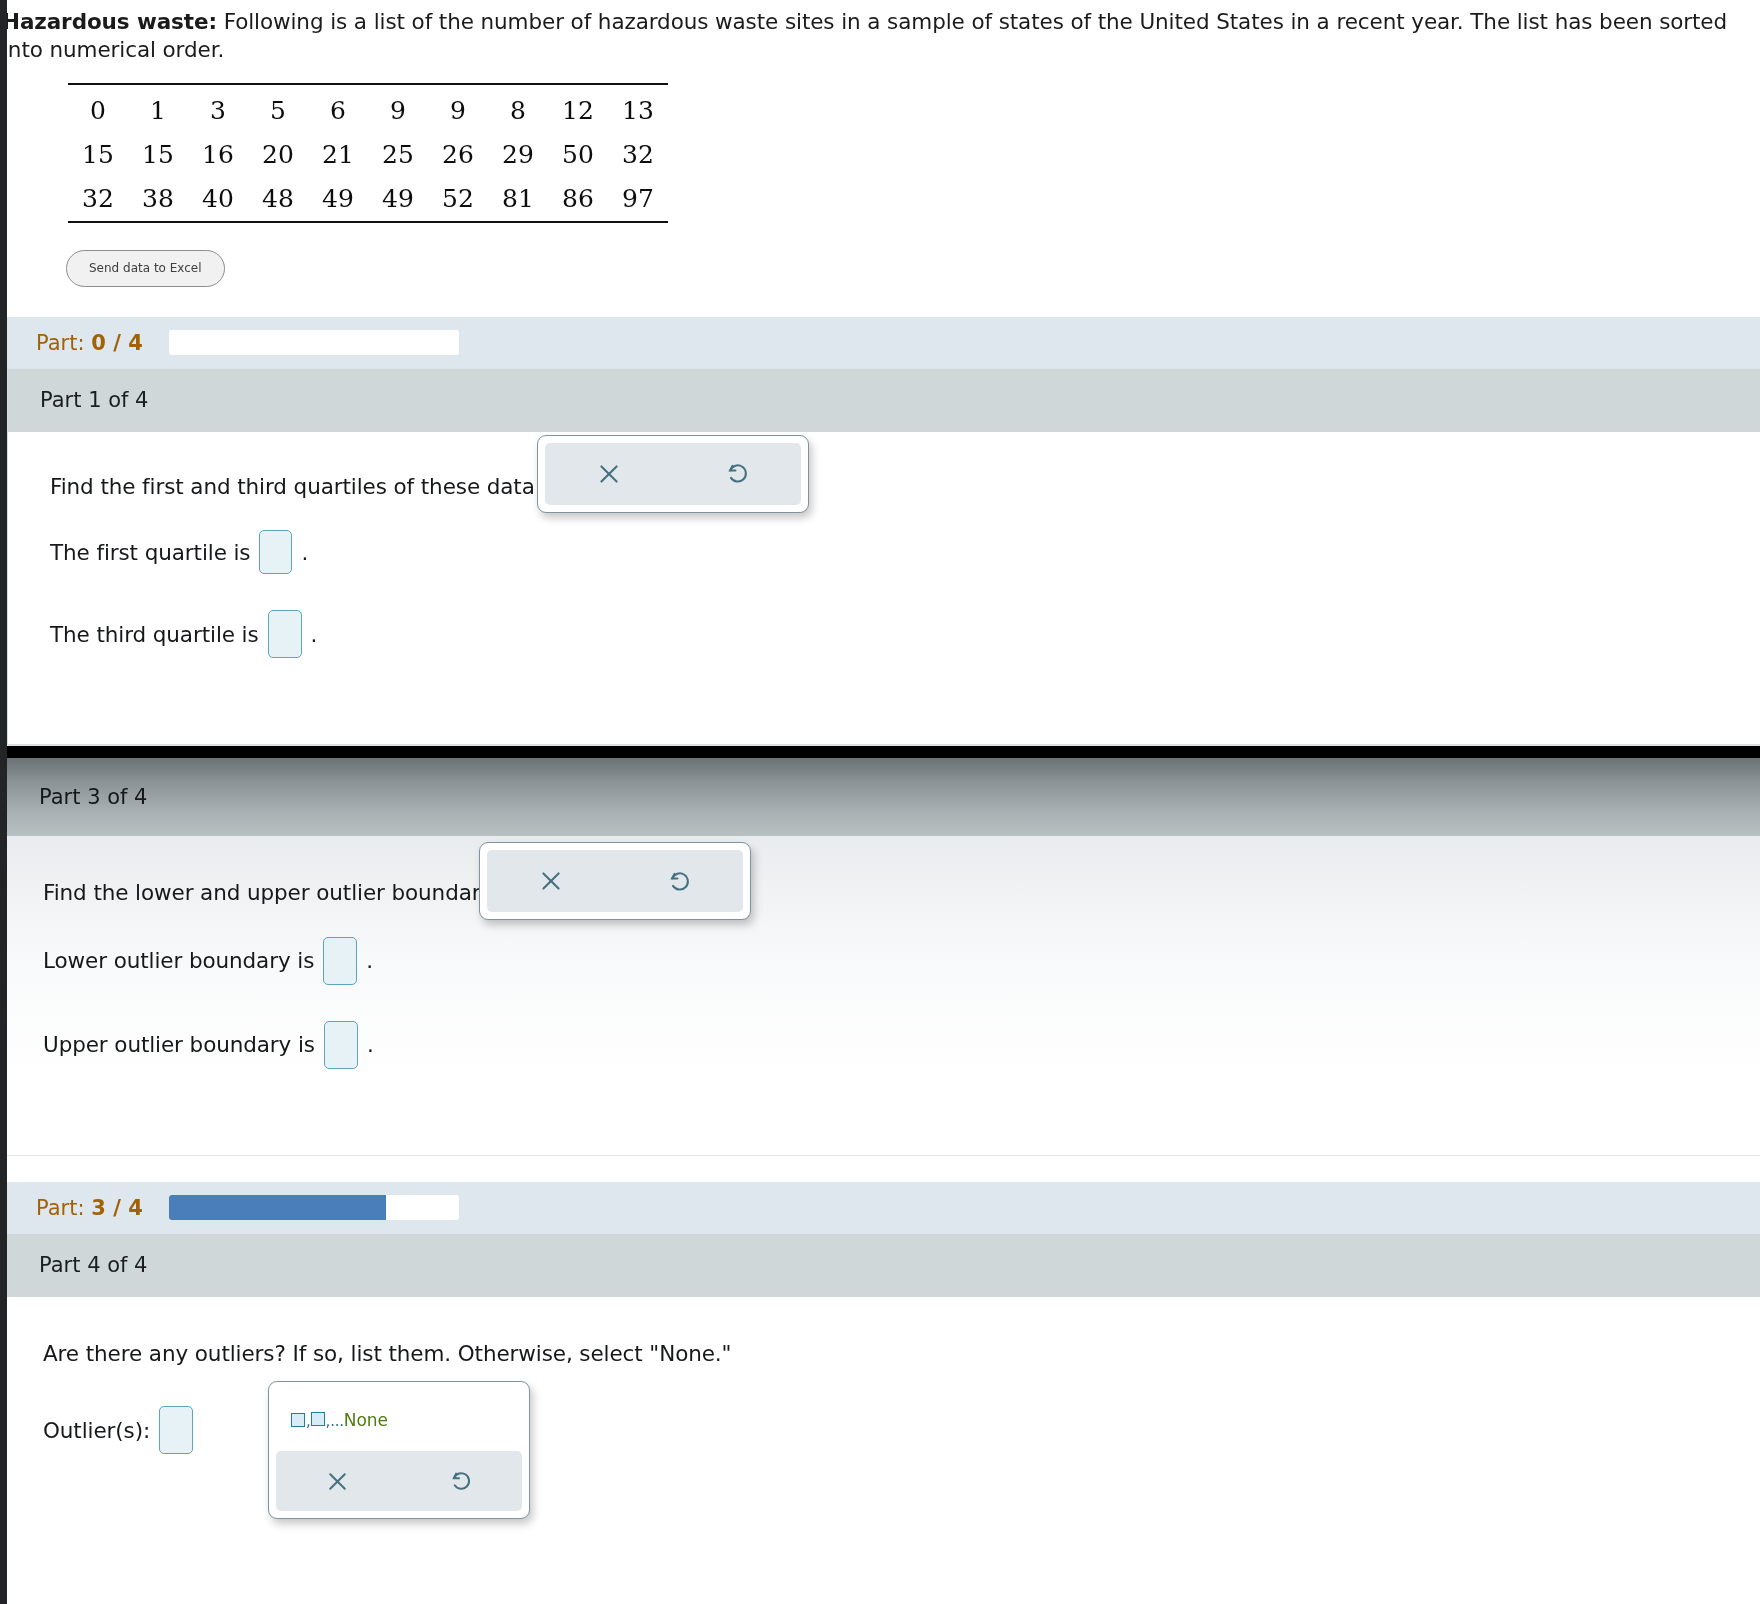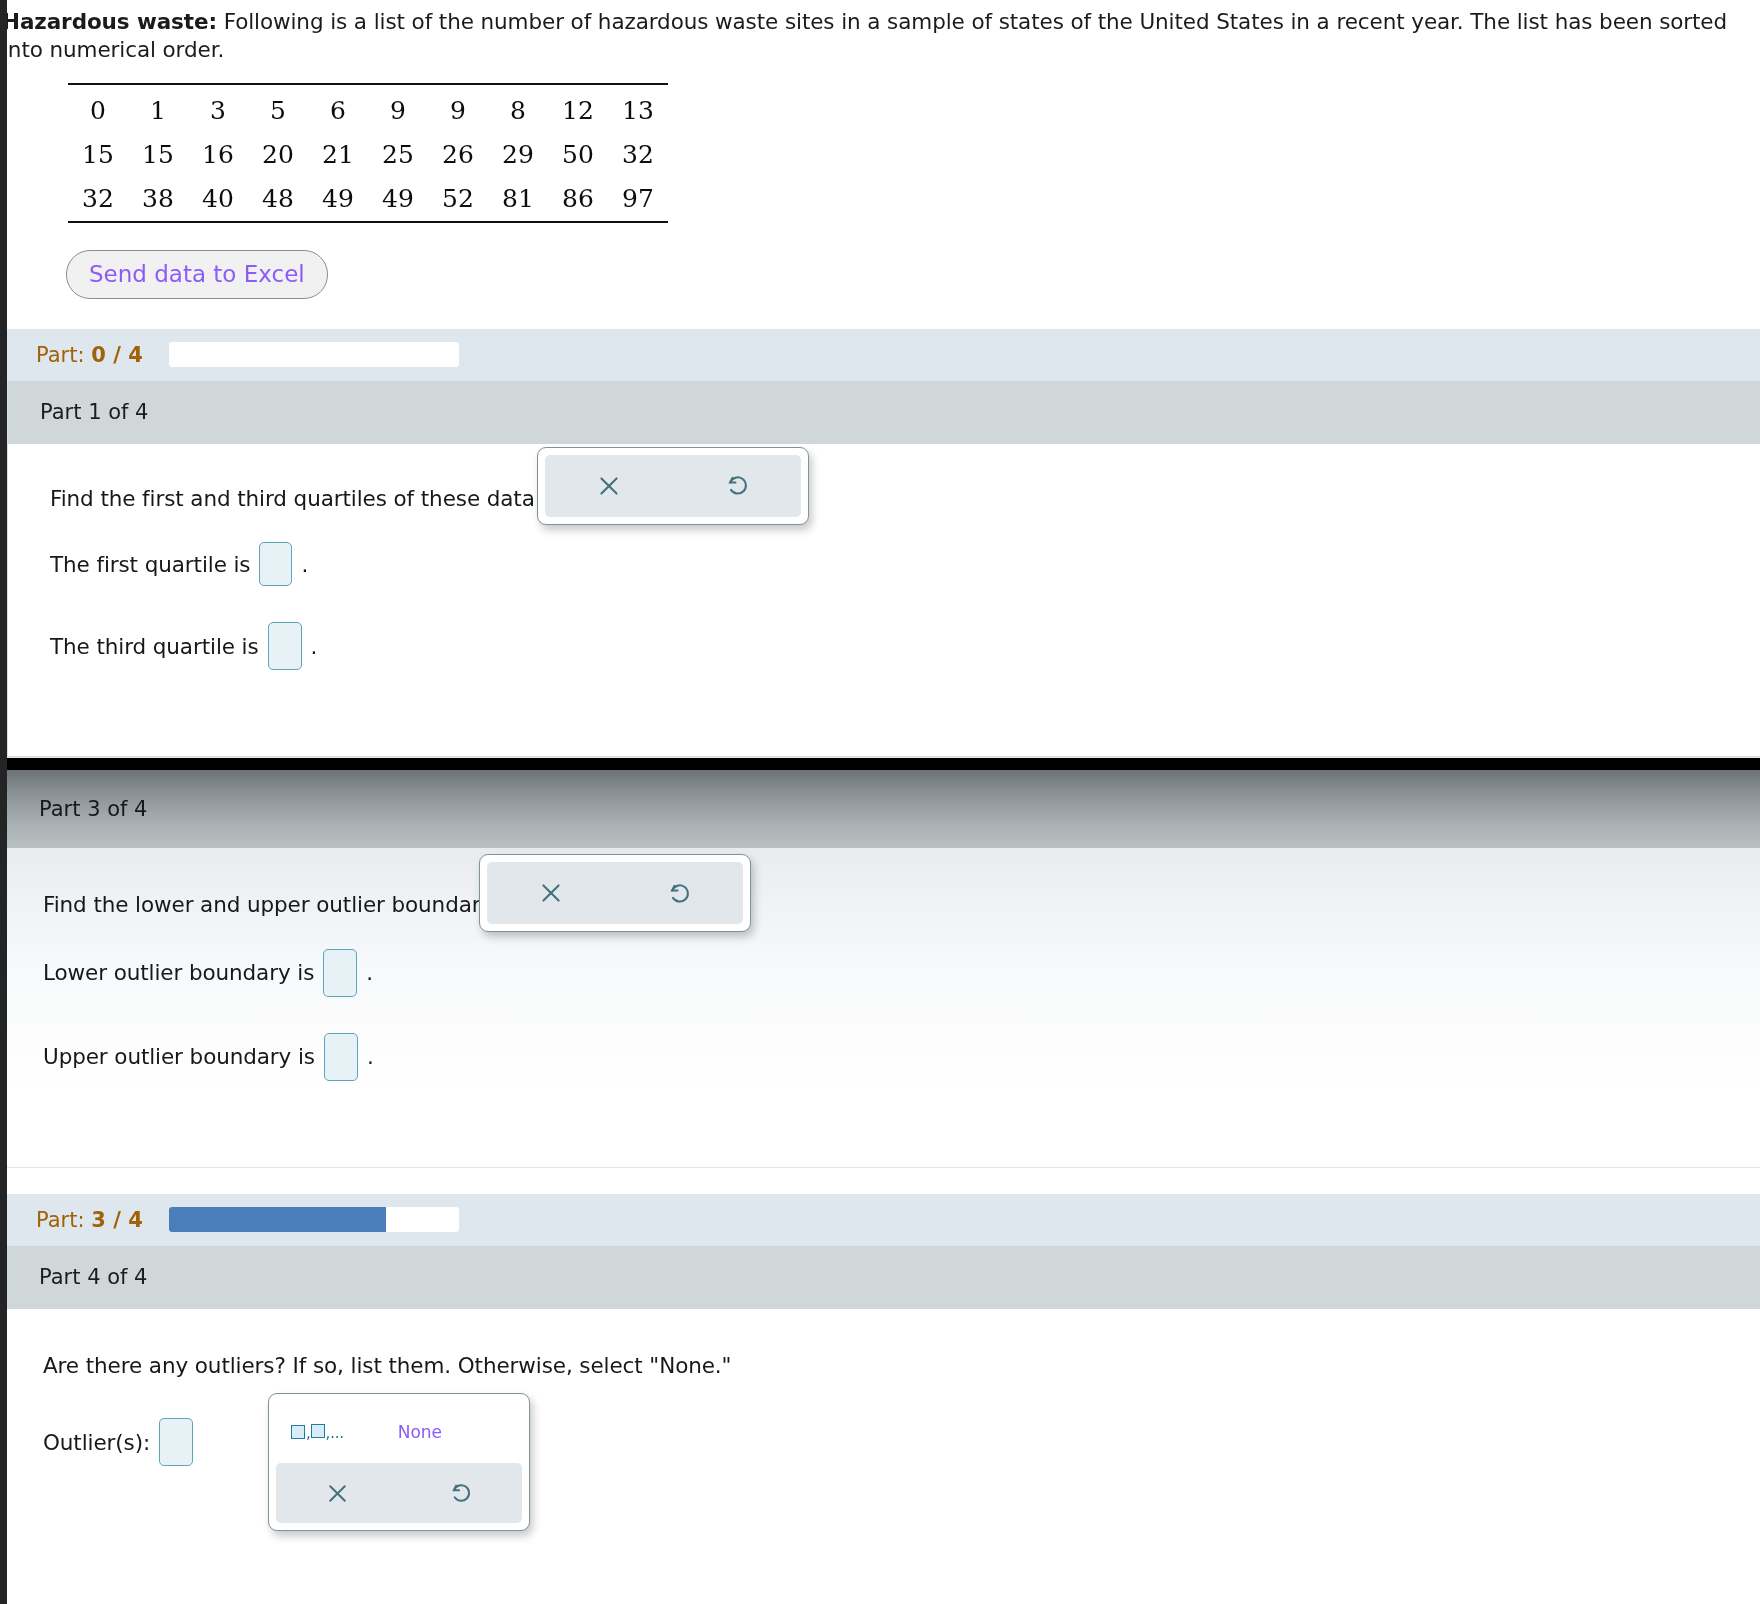--- a/index.html
+++ b/index.html
@@ -52,22 +52,22 @@
   table.data-table tr:first-child td { border-top: 2px solid #111; padding-top: 11px; }
   table.data-table tr:last-child td { border-bottom: 2px solid #111; }
 
   .excel-btn {
     margin: 27px 0 0 66px;
     display: inline-block;
     padding: 10px 22px 11px 22px;
     border: 1px solid #8d8d8d;
     border-radius: 24px;
     background: #f1f1f1;
-    font-size: 23px;
-    color: #8b5cf6;
+    font-size: 12px;
+    color: #404040;
     font-family: "DejaVu Sans", sans-serif;
     cursor: pointer;
   }
 
   
   .progress-strip {
     margin-top: 30px;
     background: #dfe7ee;
     height: 52px;
     display: flex;
@@ -202,23 +202,22 @@
     letter-spacing: -0.2px;
   }
   .mini-box {
     display: inline-block;
     width: 14px; height: 14px;
     background: #d7ecf5;
     border: 1.6px solid #1f7e9e;
     margin-right: 1px;
   }
   .p4-none {
-    margin-left: 54px;
     font-size: 17px;
-    color: #8b5cf6;
+    color: #4d7c0f;
     cursor: pointer;
   }
   .p4-row {
     display: flex;
     background: #e1e7ea;
     border-radius: 5px;
   }
   .p4-btn {
     width: 123px;
     height: 60px;

